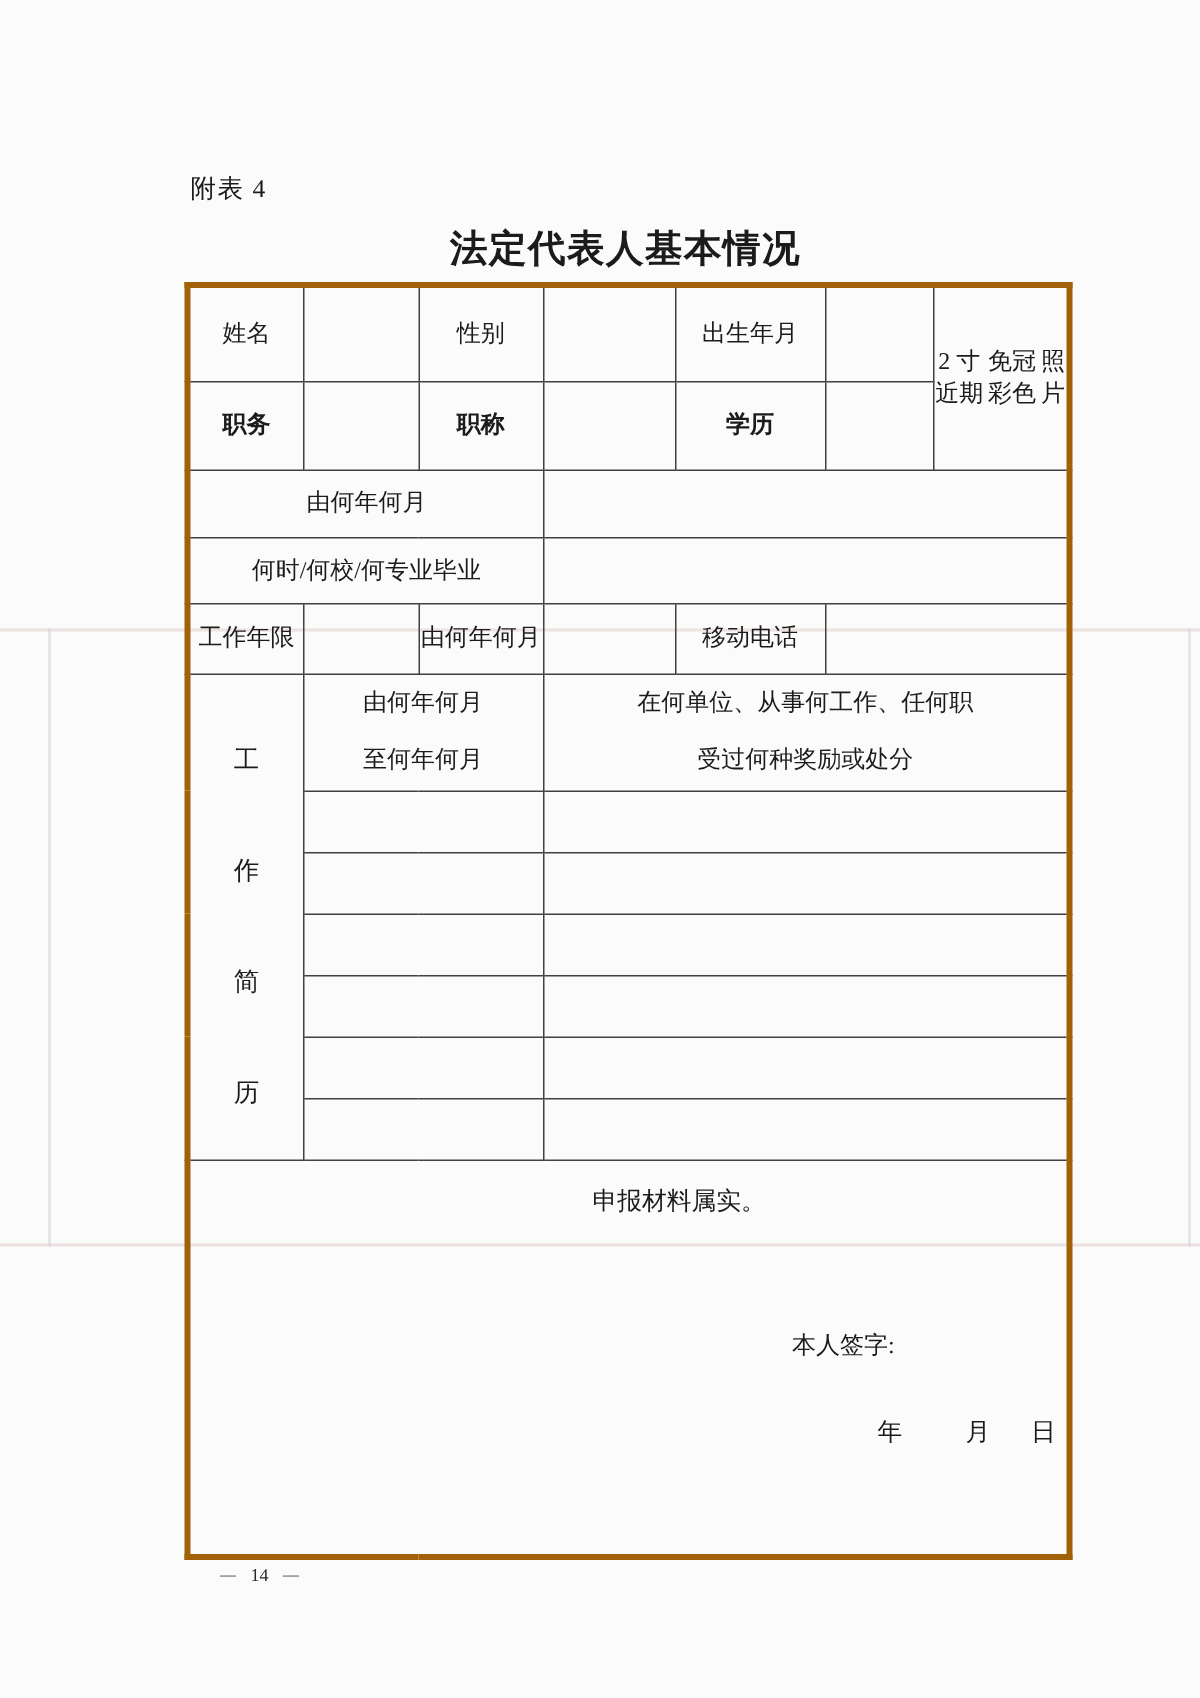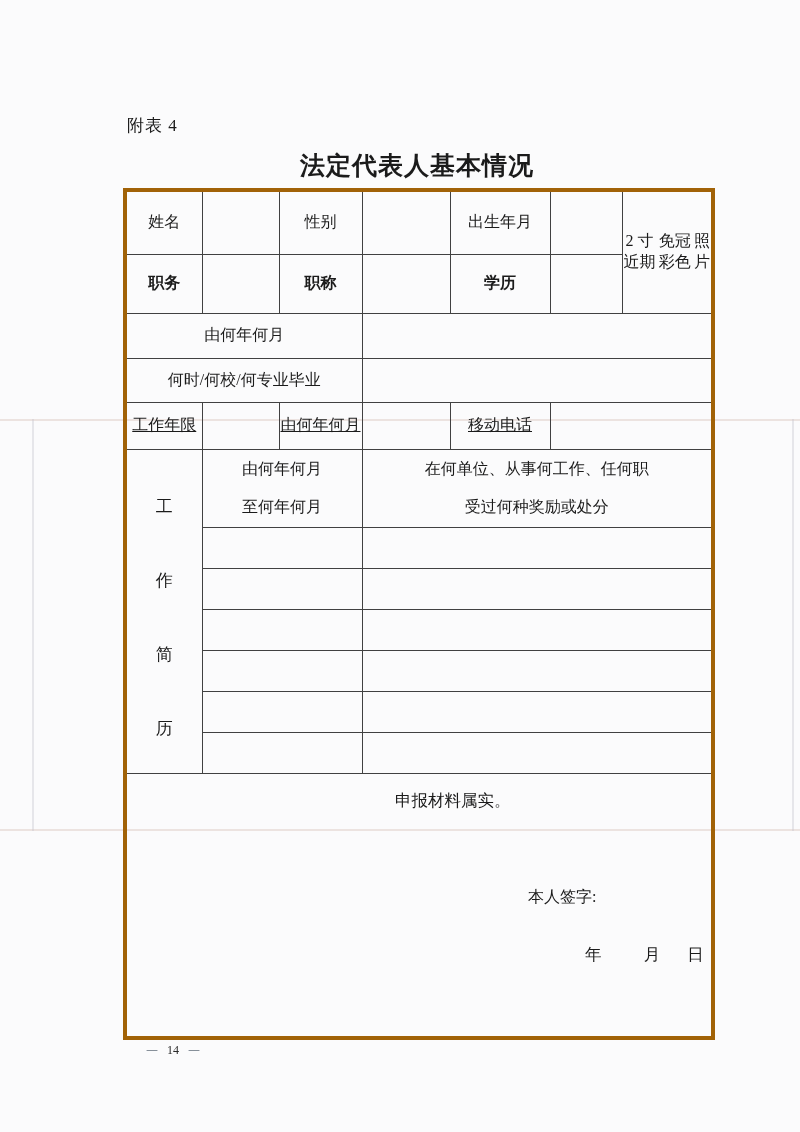--- a/index.html
+++ b/index.html
@@ -32,21 +32,21 @@
   table.form td {
     border:1px solid #414141;
     text-align:center; vertical-align:middle;
     font-size:16px; padding:0; overflow:hidden;
     color:#1b1b1b;
   }
   tr.r1 { height:64px; }
   tr.r2 { height:59px;font-weight:bold; }
   tr.r3 { height:45px; }
   tr.r4 { height:44px; }
-  tr.r5 { height:47px;text-decoration:underline; }
+  tr.r5 { height:47px; }
   tr.r6 { height:78px; }
   tr.wrow { height:41px; }
   tr.rdecl { height:265px; }
 
   td.photo-cell { font-size:15.5px; }
   .photo-lines {
     height:118px; display:flex; flex-direction:row;
     justify-content:space-evenly; align-items:center;
   }
 

